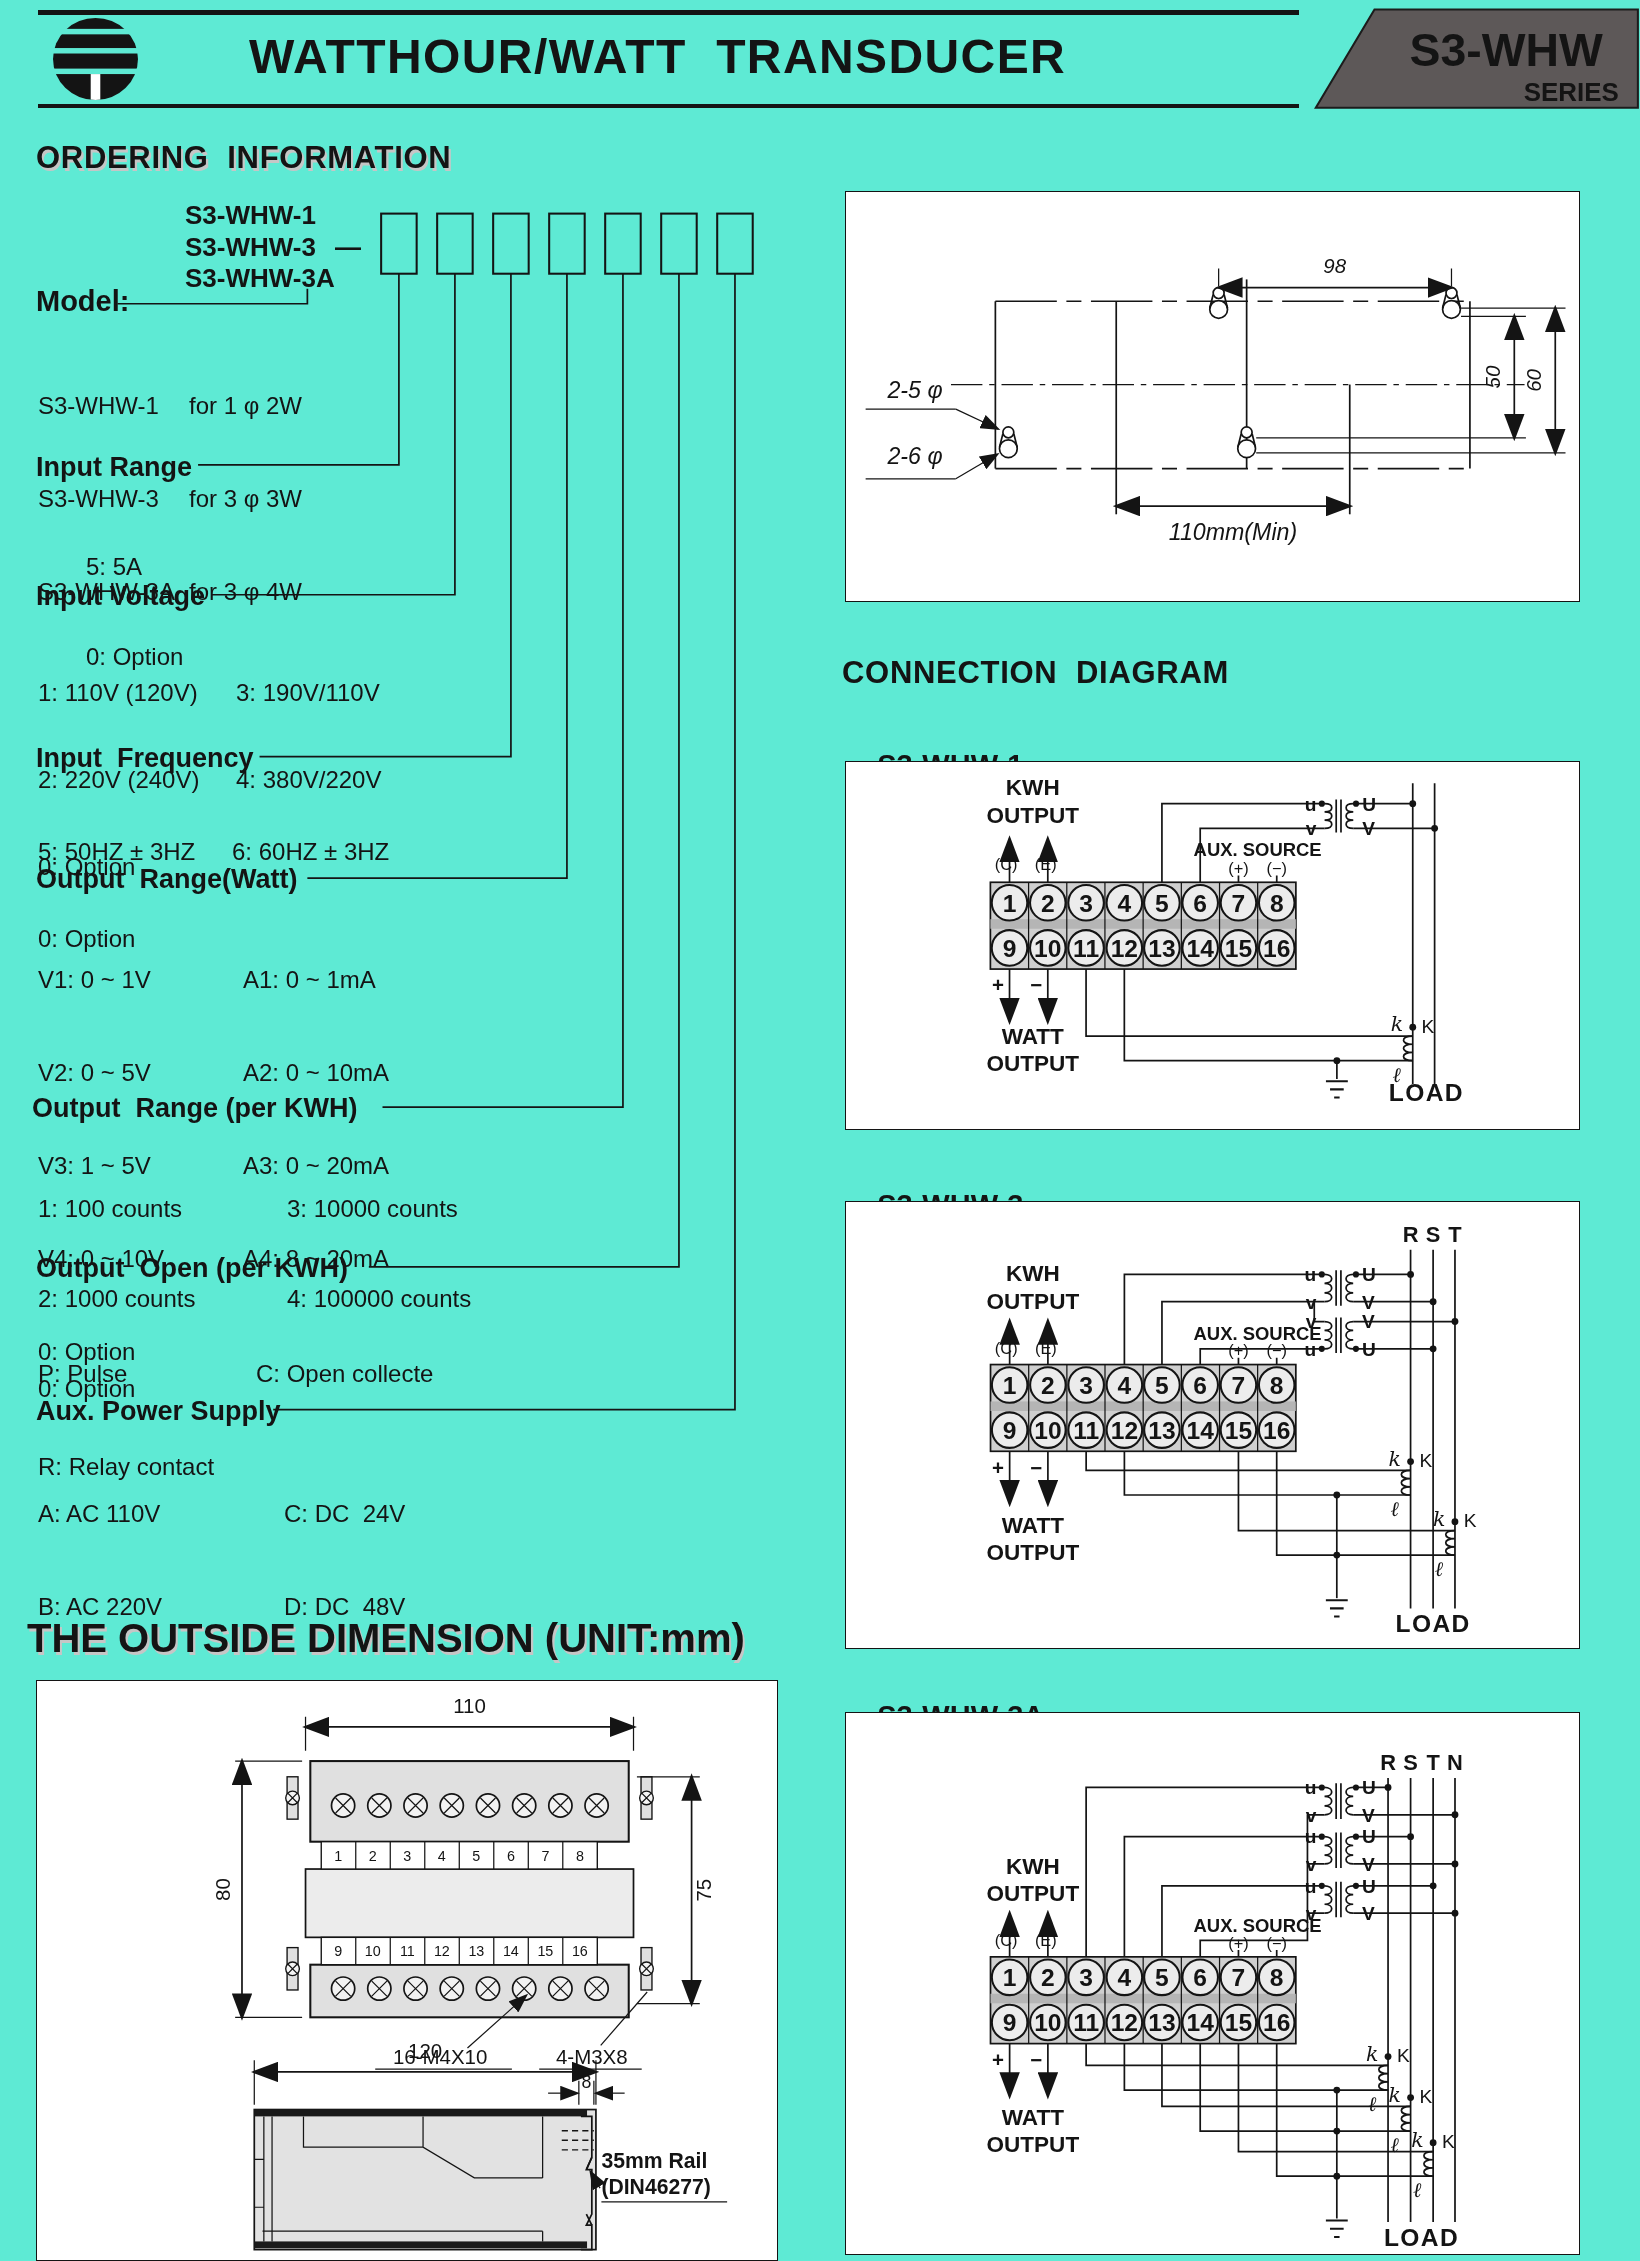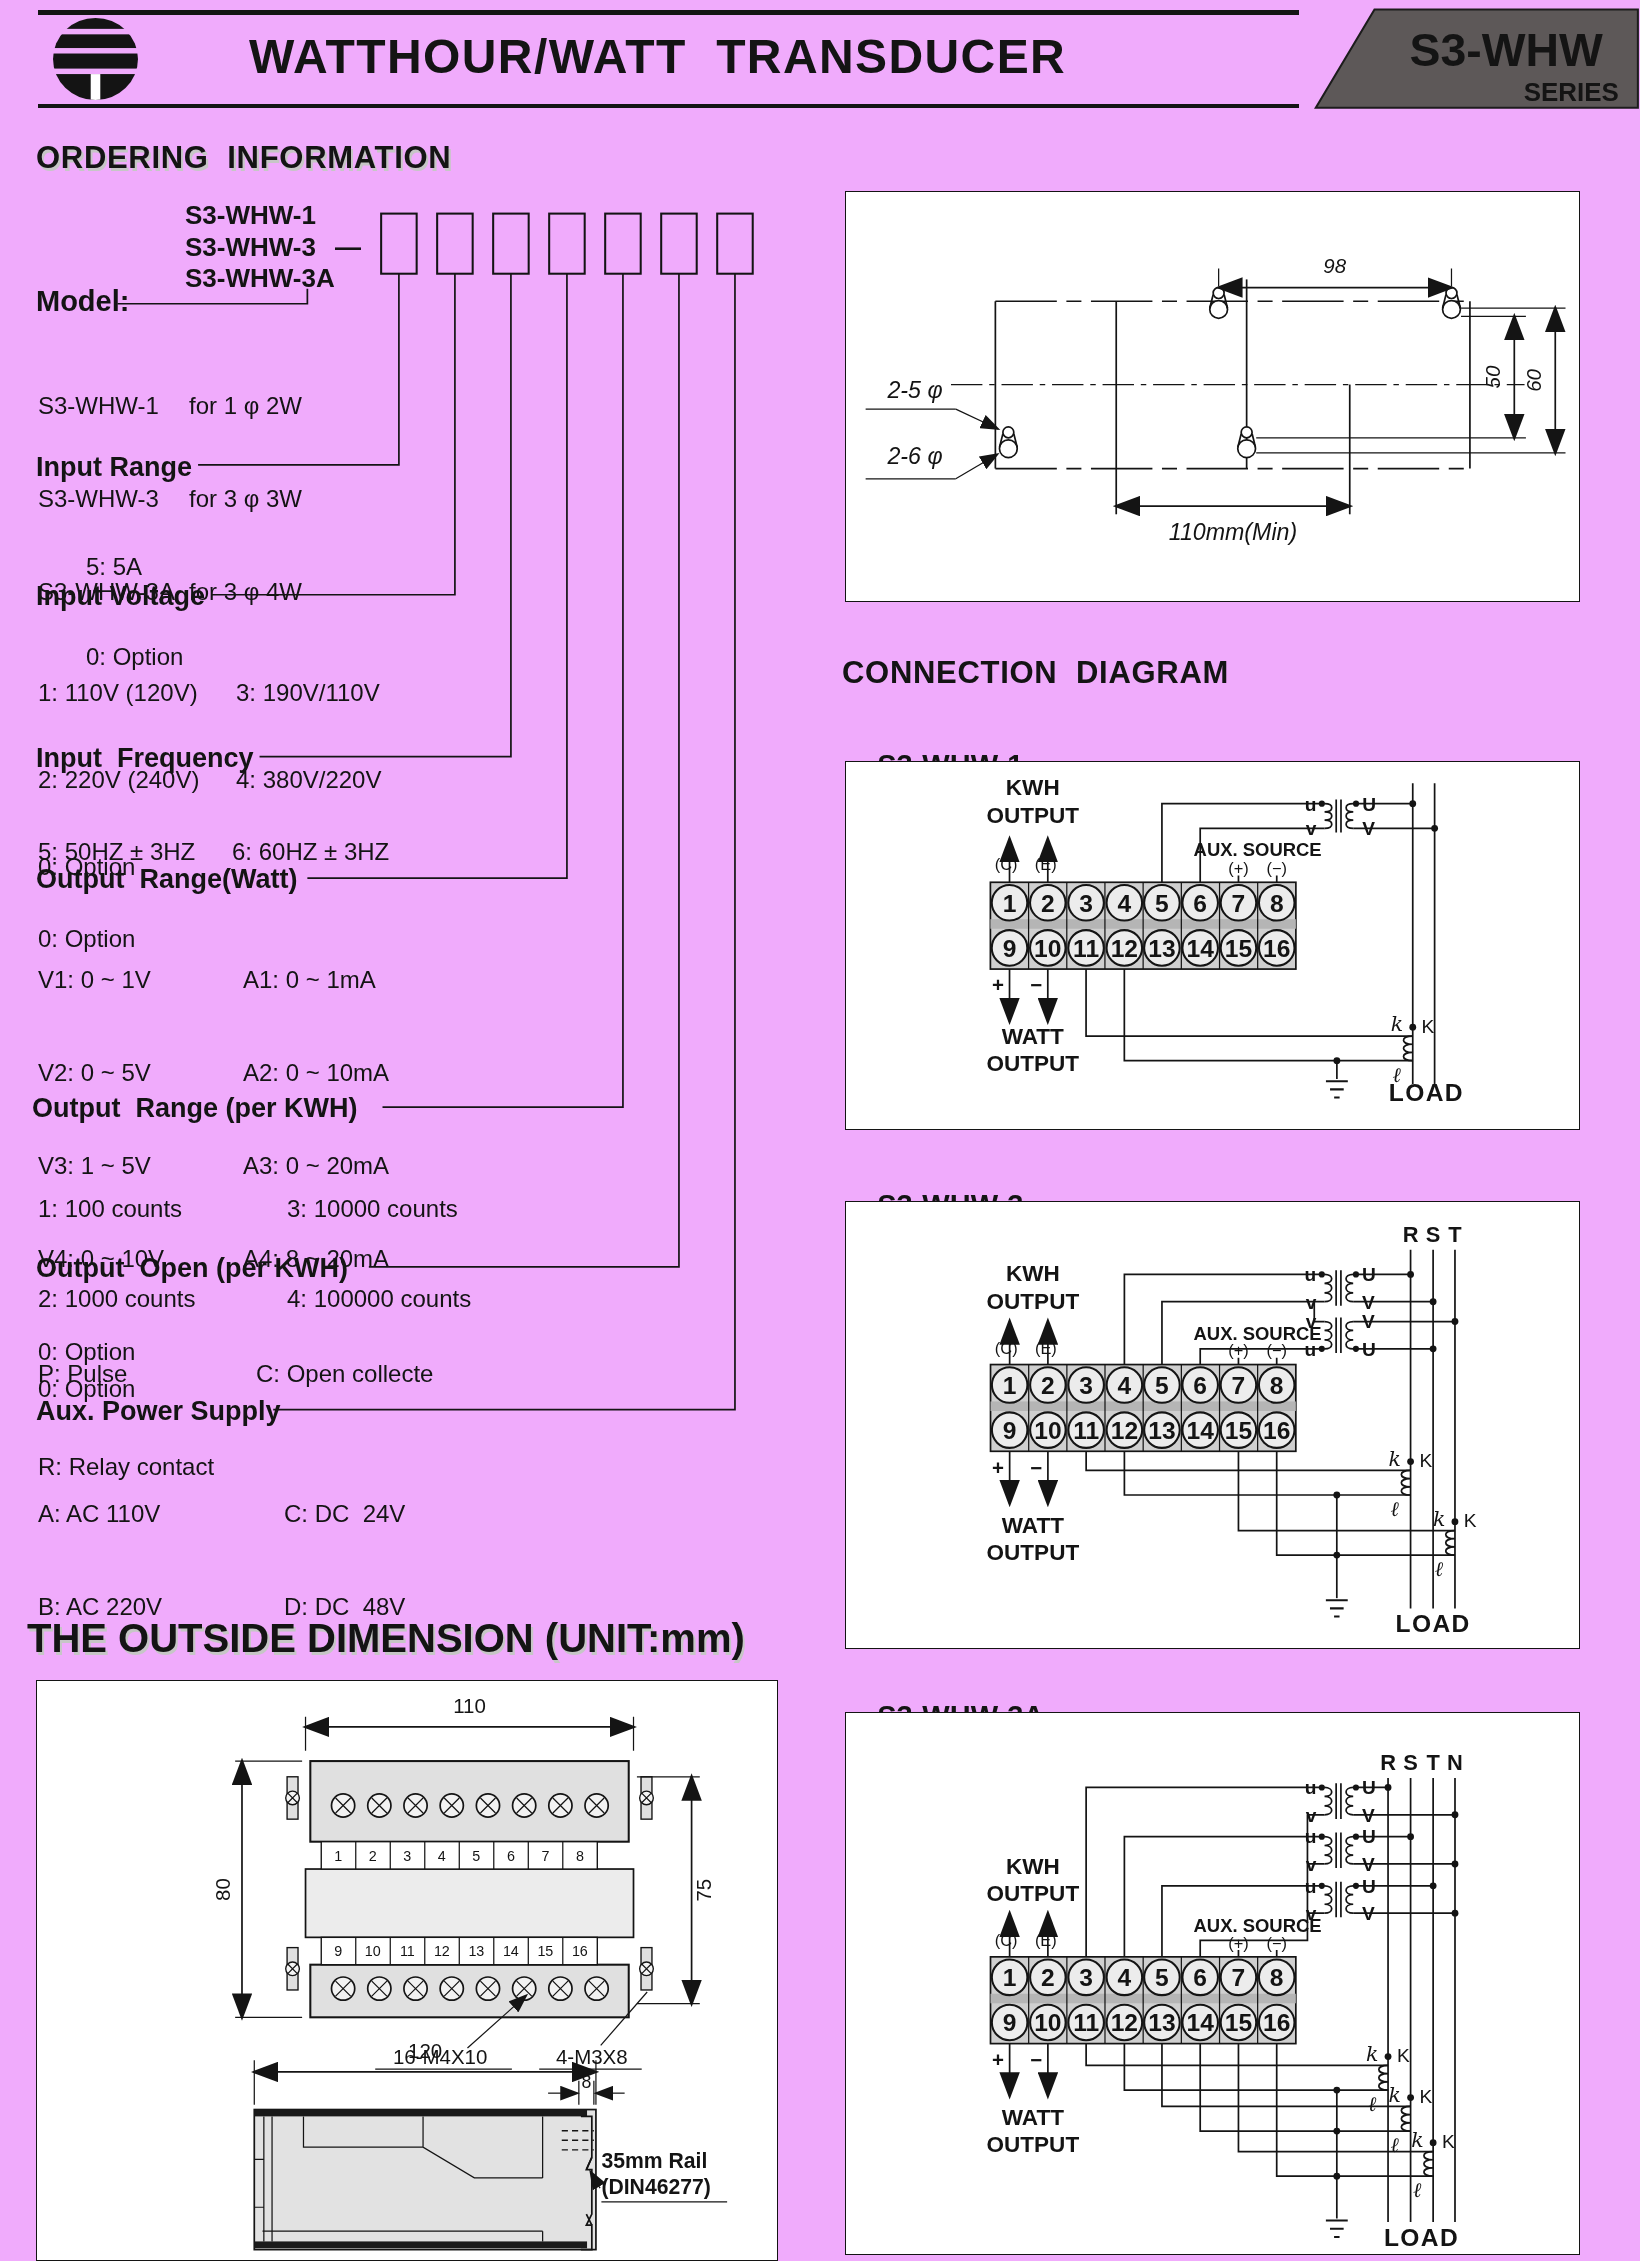--- a/index.html
+++ b/index.html
@@ -1,16 +1,16 @@
 <!DOCTYPE html>
 <html style="font-size:11px"><head>
 <meta charset="utf-8">
 <style>
   html,body{margin:0;padding:0;background:#888;}
-  .page{position:relative;width:1641px;height:2261px;background:#f0abfc;
+  .page{position:relative;width:1641px;height:2261px;background:#5eead4;
         font-family:"Liberation Sans",sans-serif;color:#141414;overflow:hidden;}
   .abs{position:absolute;}
   .bold{font-weight:bold;}
   .shadowed{text-shadow:2.1px 2.7px 0 #c6c6c6;}
   .h-big{font-size:31px;font-weight:bold;letter-spacing:0.7px;white-space:pre;}
   .sec-title{font-size:27px;font-weight:bold;white-space:pre;}
   .opt{font-size:24px;line-height:30px;white-space:pre;}
   .opt.lh42{line-height:29px;} .opt.lh45{line-height:31px;} .opt.lh46{line-height:31px;}
   .model-big{font-size:26px;font-weight:bold;line-height:31px;white-space:pre;}
   .box{position:absolute;border:1.4px solid #141414;background:#fff;}

